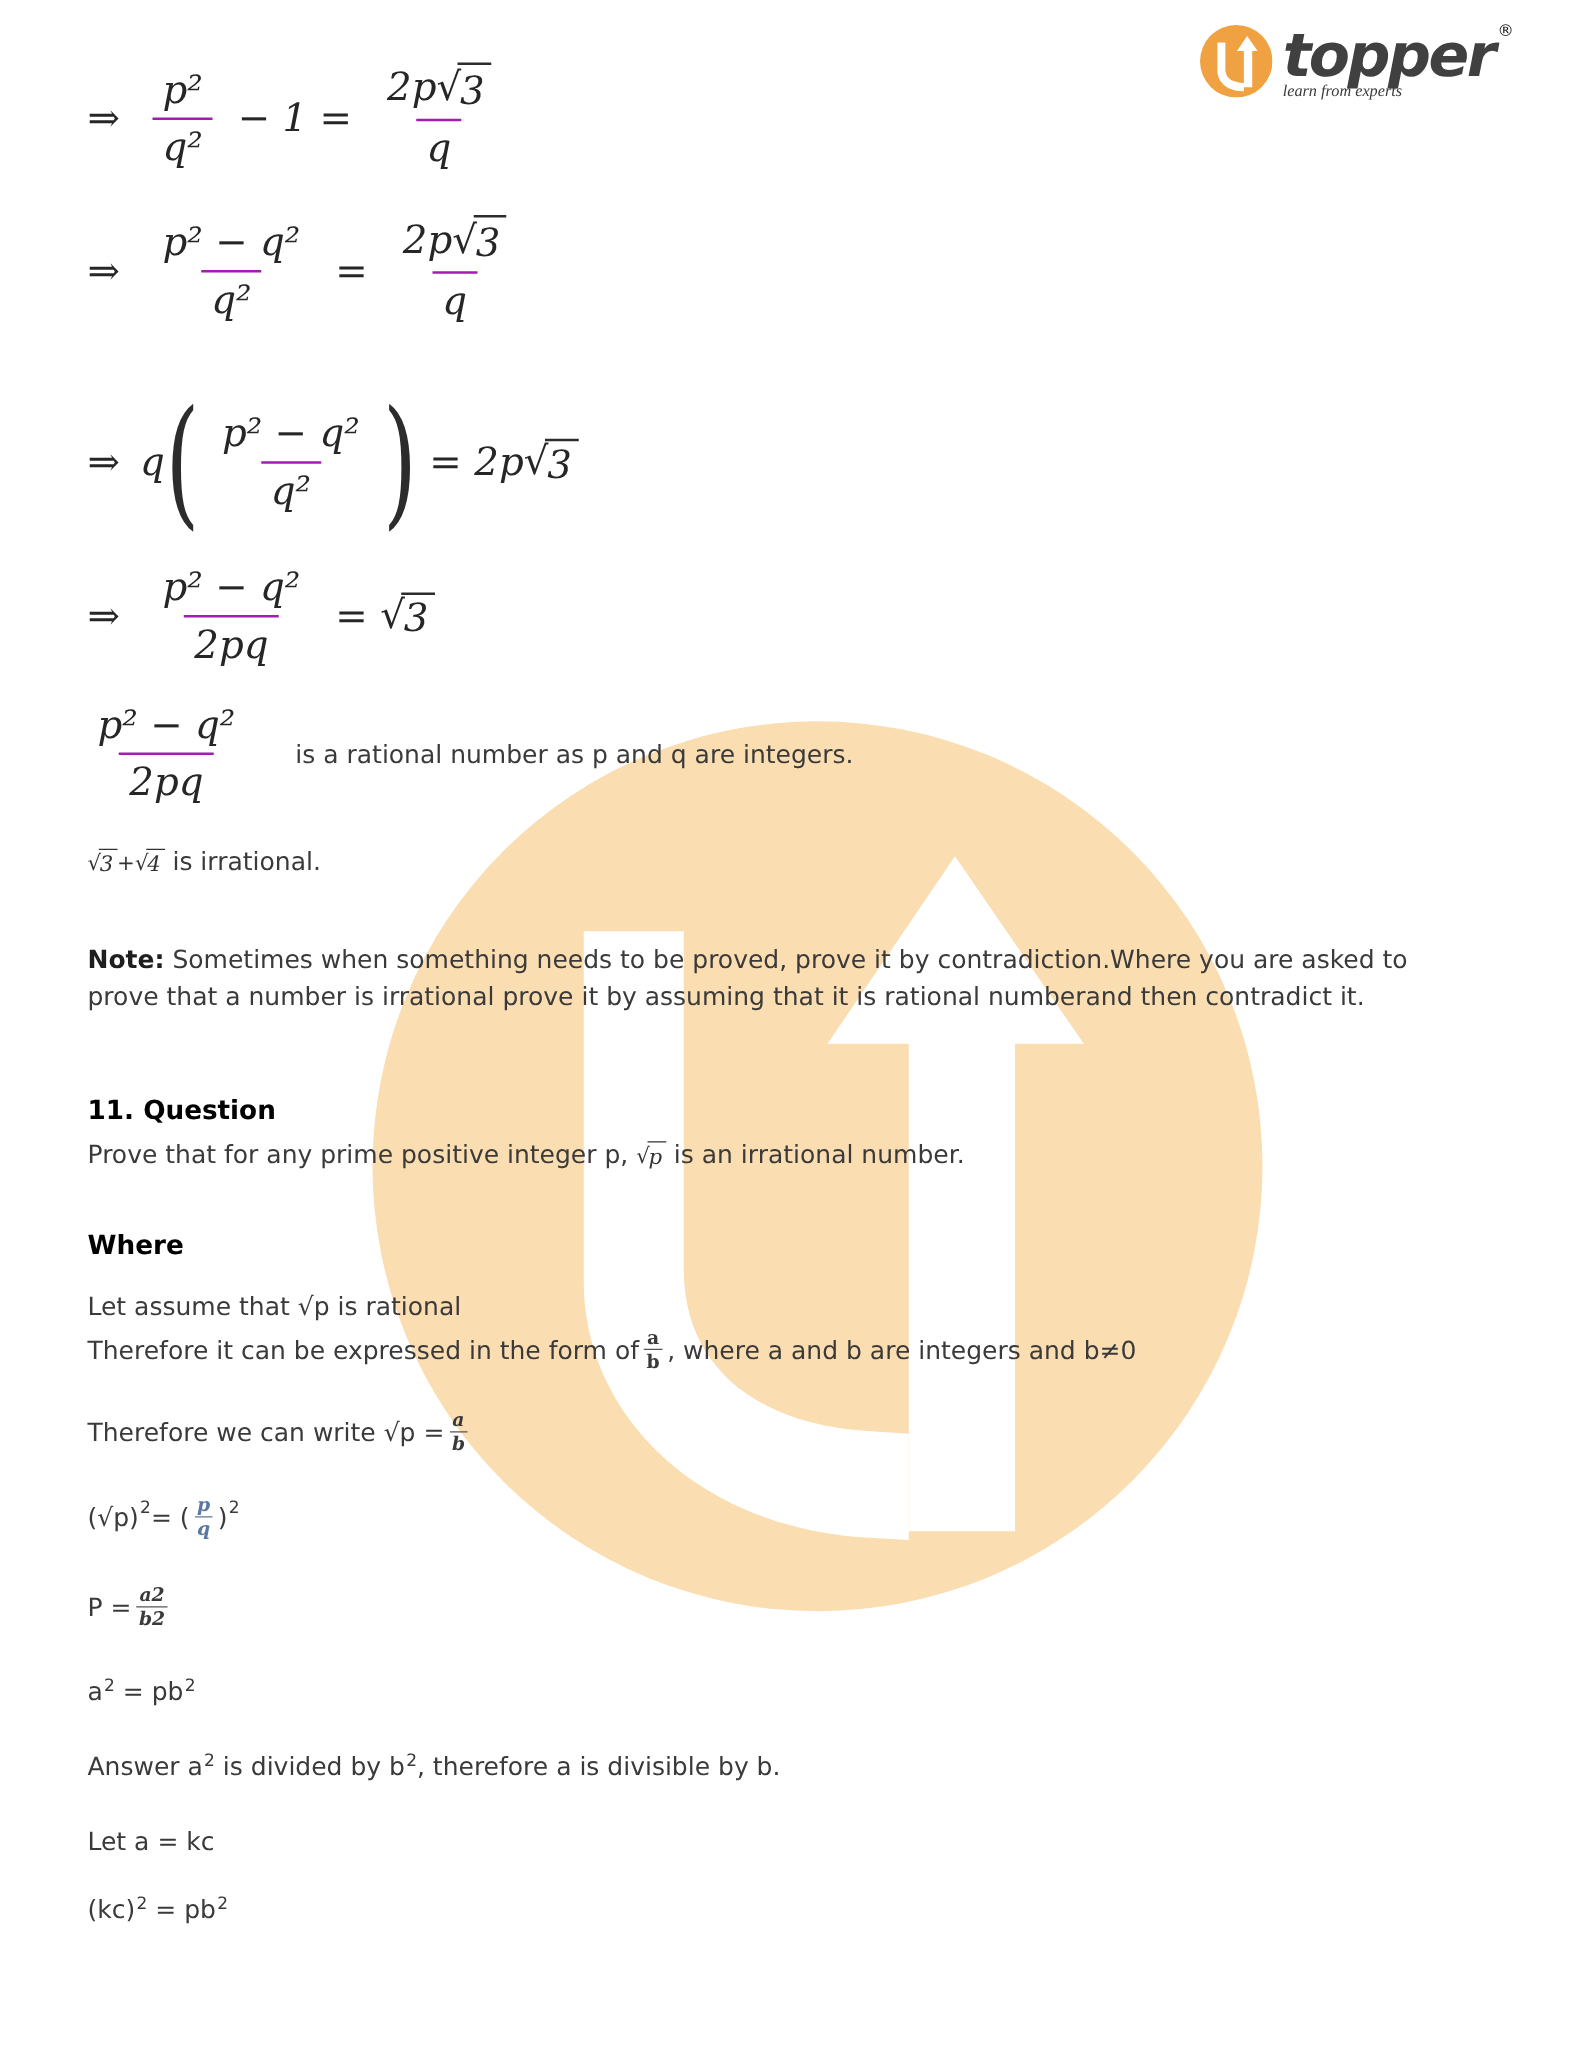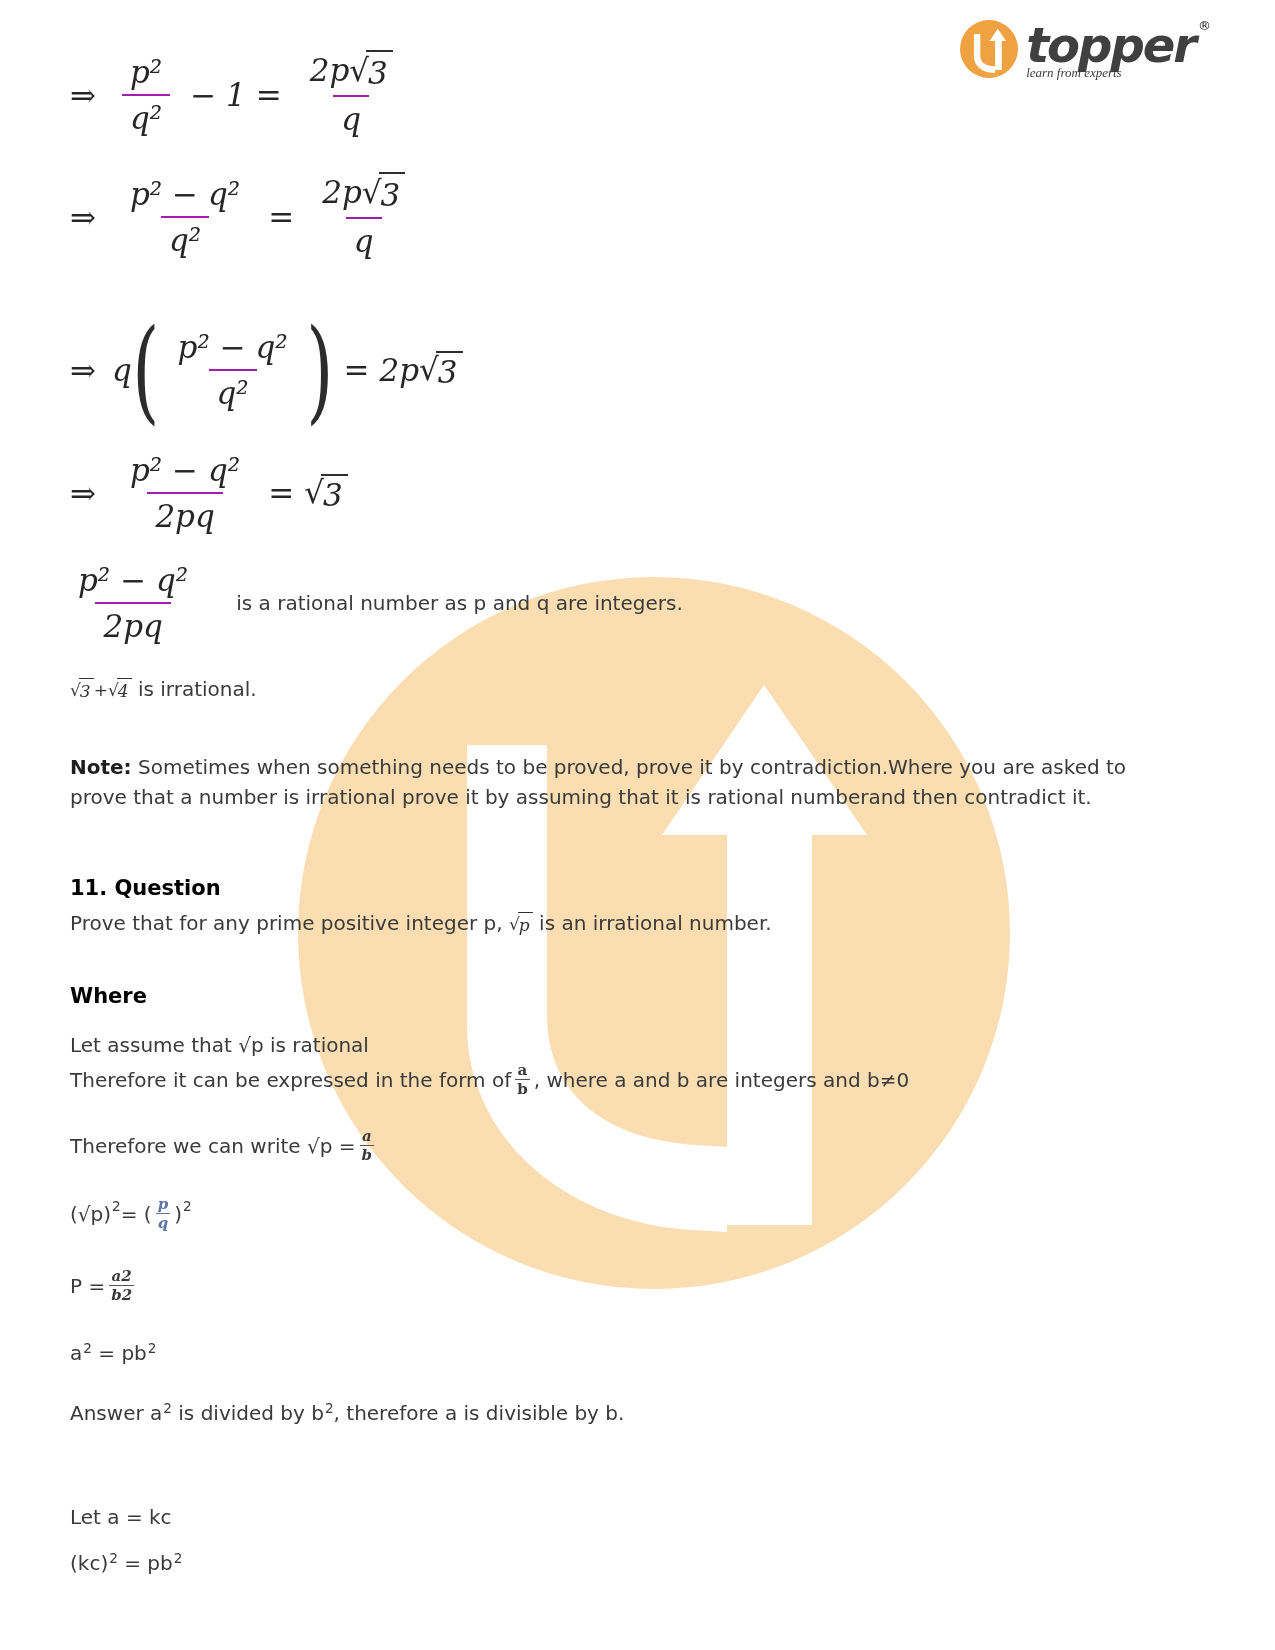--- a/index.html
+++ b/index.html
@@ -212,20 +212,20 @@
     </div>
 
     <div class="abs bodytext" style="top:1338px;">
       <span>a</span><span class="sup">2</span><span> = pb</span><span class="sup">2</span>
     </div>
 
     <div class="abs bodytext" style="top:1398px;">
       <span>Answer a</span><span class="sup">2</span><span> is divided by b</span><span class="sup">2</span><span>, therefore a is divisible by b.</span>
     </div>
 
-    <div class="abs bodytext" style="top:1458px;margin-top:44px;">Let a = kc</div>
-
-    <div class="abs bodytext" style="top:1512px;margin-top:36px;">
+    <div class="abs bodytext" style="top:1458px;">Let a = kc</div>
+
+    <div class="abs bodytext" style="top:1512px;">
       <span>(kc)</span><span class="sup">2</span><span> = pb</span><span class="sup">2</span>
     </div>
 
   </div>
 </div>
 
 </body></html>

